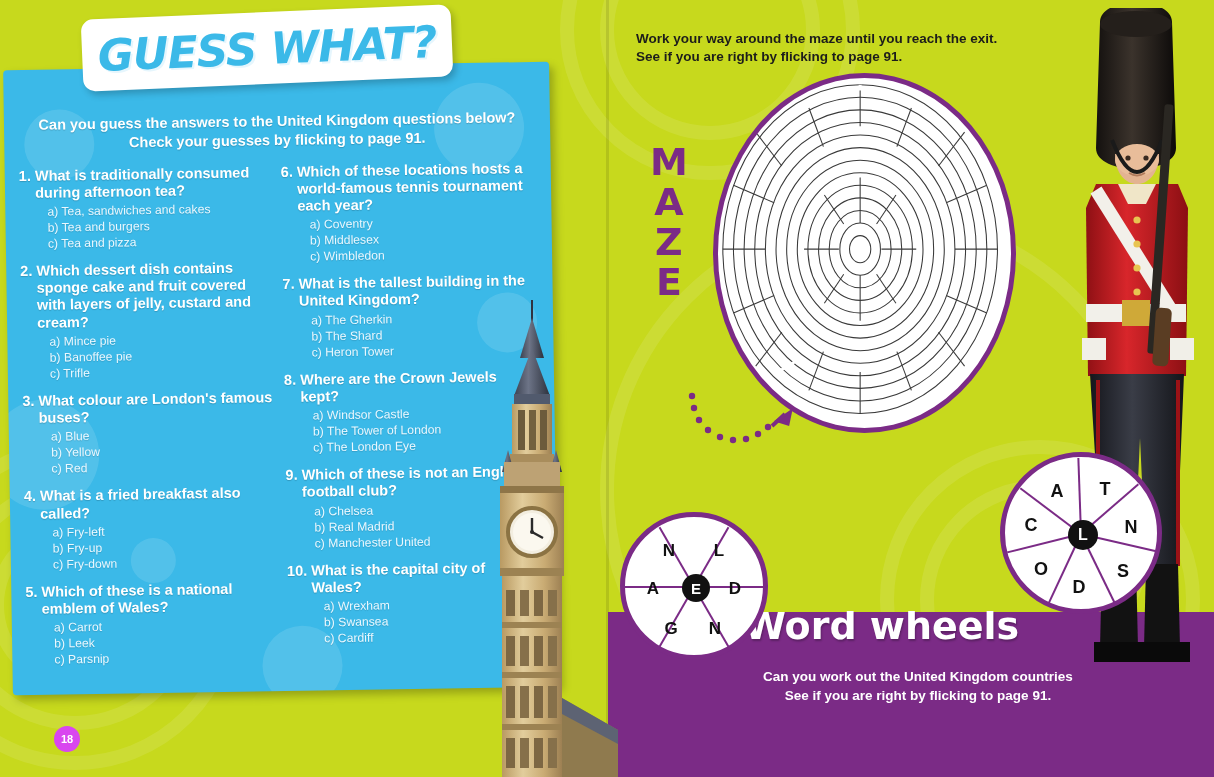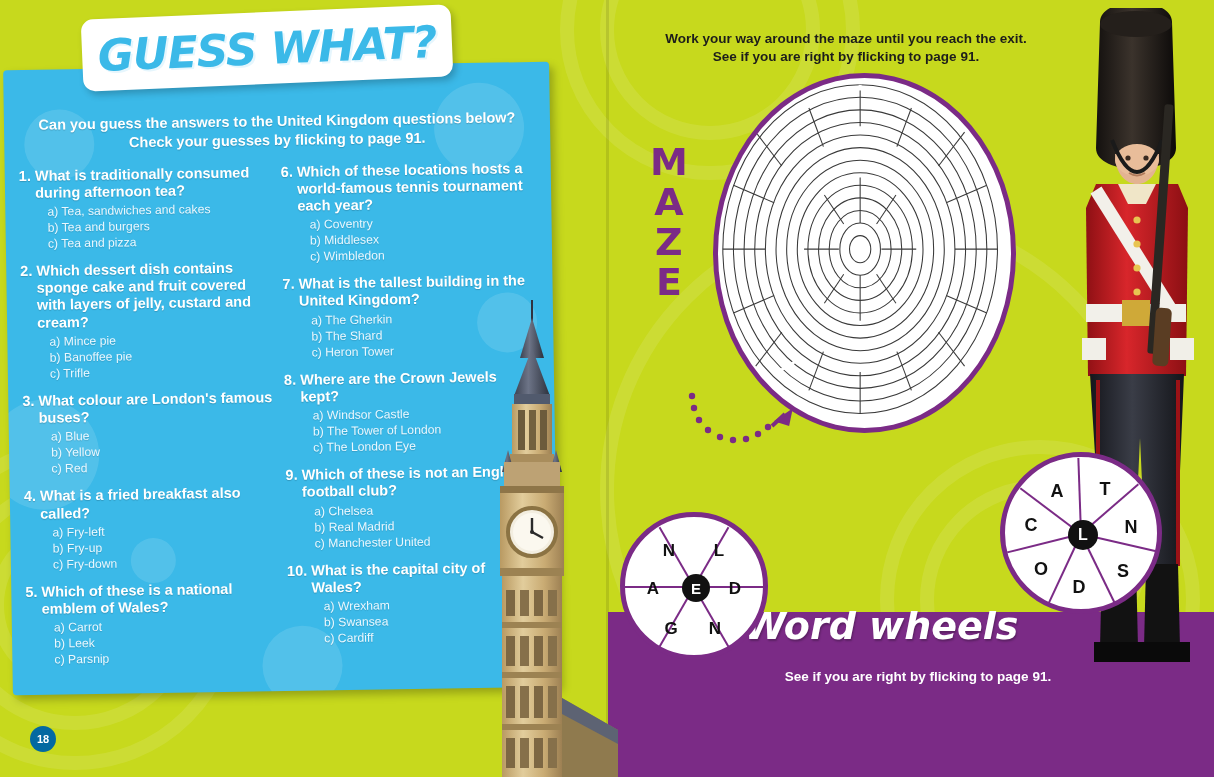--- a/index.html
+++ b/index.html
@@ -122,35 +122,34 @@
     left:448px; top:300px;
     width:170px; height:477px;
     z-index:6;
   }
 
   
   .pagenum {
     position:absolute;
     width:26px; height:26px;
     border-radius:50%;
-    background:#0369a1;
+    background:#d946ef;
     color:#ffffff;
     font-size:11px;
     font-weight:bold;
-    display:flex; align-items:center; justify-content:center;
+    display:flex; align-items:center; justify-content:center;margin-left:24px;
   }
   .pagenum.left { left:30px; top:726px; }
   .pagenum.right { left:1178px; top:726px; }
 
   
   .maze-instructions {
     position:absolute;
     left:636px; top:30px;
     width:420px;
-    text-align:center;
     color:#1d1d1b;
     font-size:13.5px;
     font-weight:bold;
     line-height:1.35;
   }
   .maze-word {
     position:absolute;
     left:648px; top:140px;
     width:46px;
     color:#7b2b86;
@@ -191,21 +190,20 @@
     width:606px; height:165px;
     background:#7b2b86;
     z-index:3;
   }
   .ww-title {
     position:absolute;
     left:744px; top:604px;
     color:#ffffff;
     font-family:"DejaVu Sans", sans-serif;
     font-weight:bold;
-    font-style:italic;
     font-size:38px;
     z-index:4;
     text-shadow:1px 2px 2px rgba(0,0,0,0.25);
   }
   .ww-text {
     position:absolute;
     left:728px; top:668px;
     width:380px;
     text-align:center;
     color:#ffffff;
@@ -617,20 +615,21 @@
 
     <path d="M42 556 L76 556 L78 640 L40 640 Z" fill="#121212"></path>
     <path d="M86 556 L118 556 L120 640 L84 640 Z" fill="#121212"></path>
     <path d="M34 634 L84 634 L84 654 L34 654 Z" fill="#0a0a0a"></path>
     <path d="M80 634 L130 634 L130 654 L80 654 Z" fill="#0a0a0a"></path>
   </svg>
 
   <div class="ww-panel"></div>
   <div class="ww-title">Word wheels</div>
   <div class="ww-text">
+    <div>Can you work out the United Kingdom countries</div>
     <div>See if you are right by flicking to page 91.</div>
   </div>
 
   <div class="wheel wheel-1">
     <div class="spoke" style="left:69px;top:69px;width:69px;transform:rotate(0deg);"></div>
     <div class="spoke" style="left:69px;top:69px;width:69px;transform:rotate(60deg);"></div>
     <div class="spoke" style="left:69px;top:69px;width:69px;transform:rotate(120deg);"></div>
     <div class="spoke" style="left:69px;top:69px;width:69px;transform:rotate(180deg);"></div>
     <div class="spoke" style="left:69px;top:69px;width:69px;transform:rotate(240deg);"></div>
     <div class="spoke" style="left:69px;top:69px;width:69px;transform:rotate(300deg);"></div>

